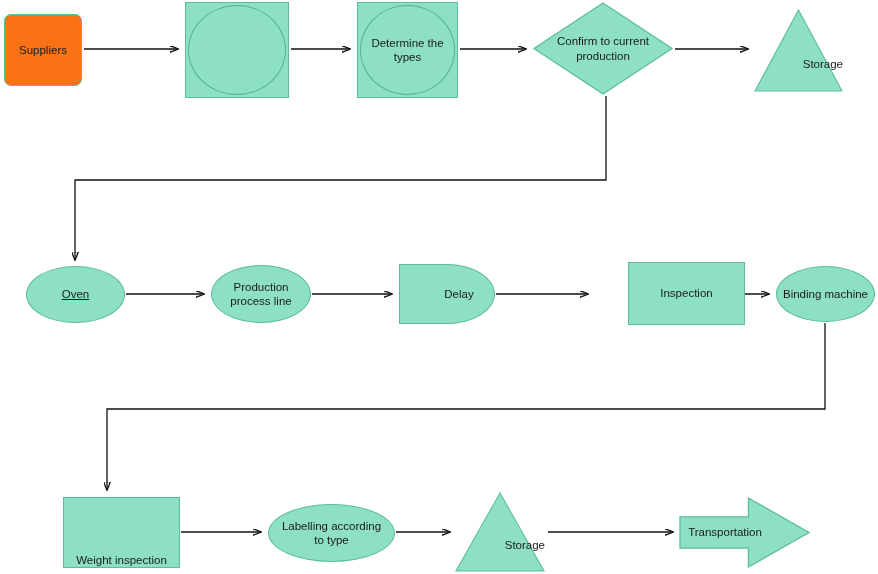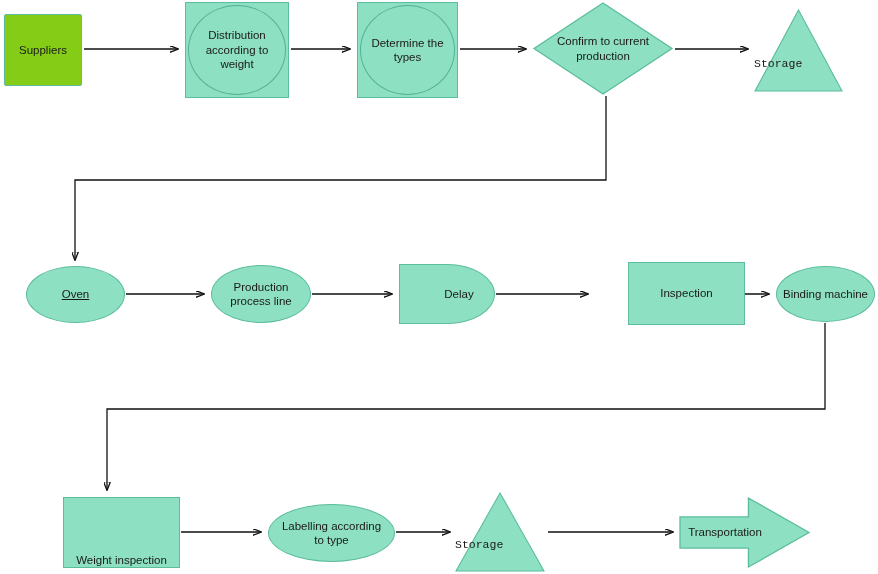--- a/index.html
+++ b/index.html
@@ -31,23 +31,23 @@
     font-family: "Liberation Sans", sans-serif;
   }
   .node .lbl {
     position: relative;
     z-index: 3;
     padding: 0 4px;
     white-space: pre-line;
   }
   
   .shape-rounded-rect {
-    background: #84cc16;
+    background: #f97316;
     border: 1.3px solid #5bbd9d;
-    border-radius: 2px;
+    border-radius: 7px;
   }
   .shape-rect {
     background: #8ee0c2;
     border: 1.3px solid #5bbd9d;
   }
   .shape-square-circle {
     background: #8ee0c2;
     border: 1.3px solid #5bbd9d;
   }
   .shape-square-circle .inner-circle {
@@ -79,22 +79,21 @@
   .shape-svg svg {
     position: absolute;
     left: 0;
     top: 0;
     overflow: visible;
   }
   .tri-label {
     position: absolute;
     z-index: 3;
     width: 100%;
-    text-align: left;
-    font-family: Liberation Mono, monospace;
+    text-align: right;
   }
   
   #edges {
     position: absolute;
     left: 0;
     top: 0;
     width: 878px;
     height: 574px;
     z-index: 0;
     pointer-events: none;
@@ -132,23 +131,20 @@
         <path d="M 548 532 L 673 532" stroke="#111111" fill="none" stroke-width="1.3" marker-end="url(#arrowhead)"></path>
       </g>
   </svg>
 
   <div id="node-layer">
       <div class="node shape-rounded-rect" style="left: 4px; top: 14px; width: 78px; height: 72px;">
         <span class="lbl">Suppliers</span>
       </div>
       <div class="node shape-square-circle" style="left: 185px; top: 2px; width: 104px; height: 96px;">
         <div class="inner-circle"></div>
-        <span class="lbl">Distribution
-according to
-weight</span>
       </div>
       <div class="node shape-square-circle" style="left: 357px; top: 2px; width: 101px; height: 96px;">
         <div class="inner-circle"></div>
         <span class="lbl">Determine the
 types</span>
       </div>
       <div class="node shape-svg" style="left: 533px; top: 2px; width: 140px; height: 93px;">
         <svg width="140" height="93">
           <polygon points="70,1 139,46.5 70,92 1,46.5" fill="#8ee0c2" stroke="#5bbd9d" stroke-width="1.3"></polygon>
         </svg>

